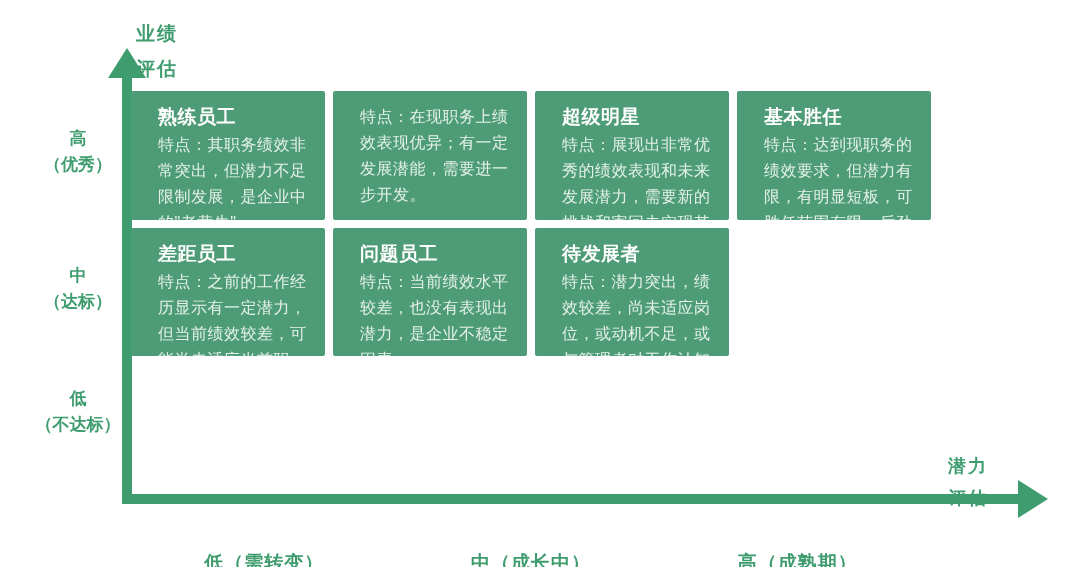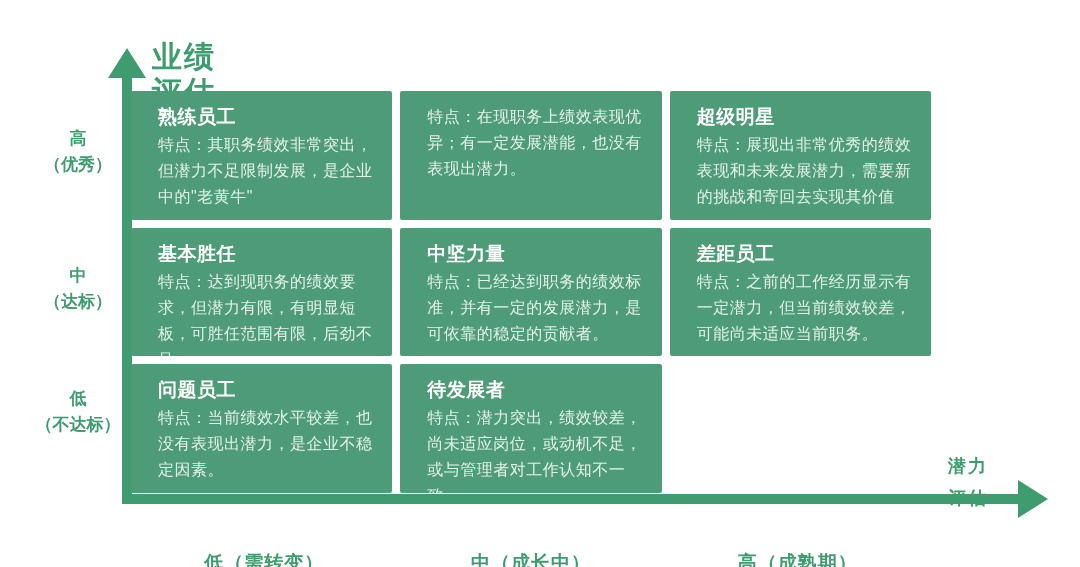--- a/index.html
+++ b/index.html
@@ -9,24 +9,23 @@
     --cell-body:#E4F1E9;
     --bg:#FFFFFF;
   }
   html,body{margin:0;padding:0;background:var(--bg);}
   .canvas{
     position:relative;width:1080px;height:567px;background:var(--bg);
     font-family:"Liberation Sans",sans-serif;overflow:hidden;
   }
   
   .y-title{
-    position:absolute;left:152px;top:16px;
-    color:var(--axis-green);font-weight:bold;font-size:30px;line-height:35px;
+    position:absolute;left:136px;top:16px;
+    color:var(--axis-green);font-weight:bold;font-size:19px;line-height:35px;
     letter-spacing:2px;
-    margin-top:23px;
   }
   .x-title{
     position:absolute;left:948px;top:417px;
     color:var(--axis-green);font-weight:bold;font-size:18px;line-height:32px;
     letter-spacing:2px;
     margin-top:33px;
   }
   
   .y-arrow-stem{position:absolute;left:122px;top:70px;width:10px;height:434px;background:var(--axis-green);}
   .y-arrow-head{
@@ -53,21 +52,21 @@
     position:absolute;left:131px;top:510px;width:800px;
     display:flex;
   }
   .col-label{
     flex:1;text-align:center;color:var(--axis-green);
     font-weight:bold;font-size:19px;letter-spacing:1px;margin-top:40px;
   }
   
   .grid{
     position:absolute;left:131px;top:91px;width:800px;height:402px;
-    display:grid;grid-template-columns:repeat(3,1fr);grid-template-rows:repeat(3,1fr);
+    display:grid;grid-template-columns:repeat(4,1fr);grid-template-rows:repeat(3,1fr);
     gap:8px;
   }
   .cell{
     background:var(--box-green);border-radius:2px;
     padding:13px 8px 0 27px;box-sizing:border-box;overflow:hidden;
   }
   .cell-title{
     color:var(--cell-title);font-weight:bold;font-size:19px;line-height:25px;
     margin-bottom:3px;letter-spacing:0.5px;
   }
@@ -106,33 +105,29 @@
     <div>低</div>
     <div>（不达标）</div>
   </div>
 
   <div class="grid">
     <div class="cell">
       <div class="cell-title">熟练员工</div>
       <div class="cell-desc">特点：其职务绩效非常突出，但潜力不足限制发展，是企业中的"老黄牛"</div>
     </div>
     <div class="cell">
-      <div class="cell-desc">特点：在现职务上绩效表现优异；有一定发展潜能，也没有表现出潜力。</div>
+      <div class="cell-desc">特点：在现职务上绩效表现优异；有一定发展潜能，需要进一步开发。</div>
     </div>
     <div class="cell">
       <div class="cell-title">超级明星</div>
       <div class="cell-desc">特点：展现出非常优秀的绩效表现和未来发展潜力，需要新的挑战和寄回去实现其价值</div>
     </div>
     <div class="cell">
       <div class="cell-title">基本胜任</div>
       <div class="cell-desc">特点：达到现职务的绩效要求，但潜力有限，有明显短板，可胜任范围有限，后劲不足。</div>
-    </div>
-    <div class="cell">
-      <div class="cell-title">中坚力量</div>
-      <div class="cell-desc">特点：已经达到职务的绩效标准，并有一定的发展潜力，是可依靠的稳定的贡献者。</div>
     </div>
     <div class="cell">
       <div class="cell-title">差距员工</div>
       <div class="cell-desc">特点：之前的工作经历显示有一定潜力，但当前绩效较差，可能尚未适应当前职务。</div>
     </div>
     <div class="cell">
       <div class="cell-title">问题员工</div>
       <div class="cell-desc">特点：当前绩效水平较差，也没有表现出潜力，是企业不稳定因素。</div>
     </div>
     <div class="cell">

